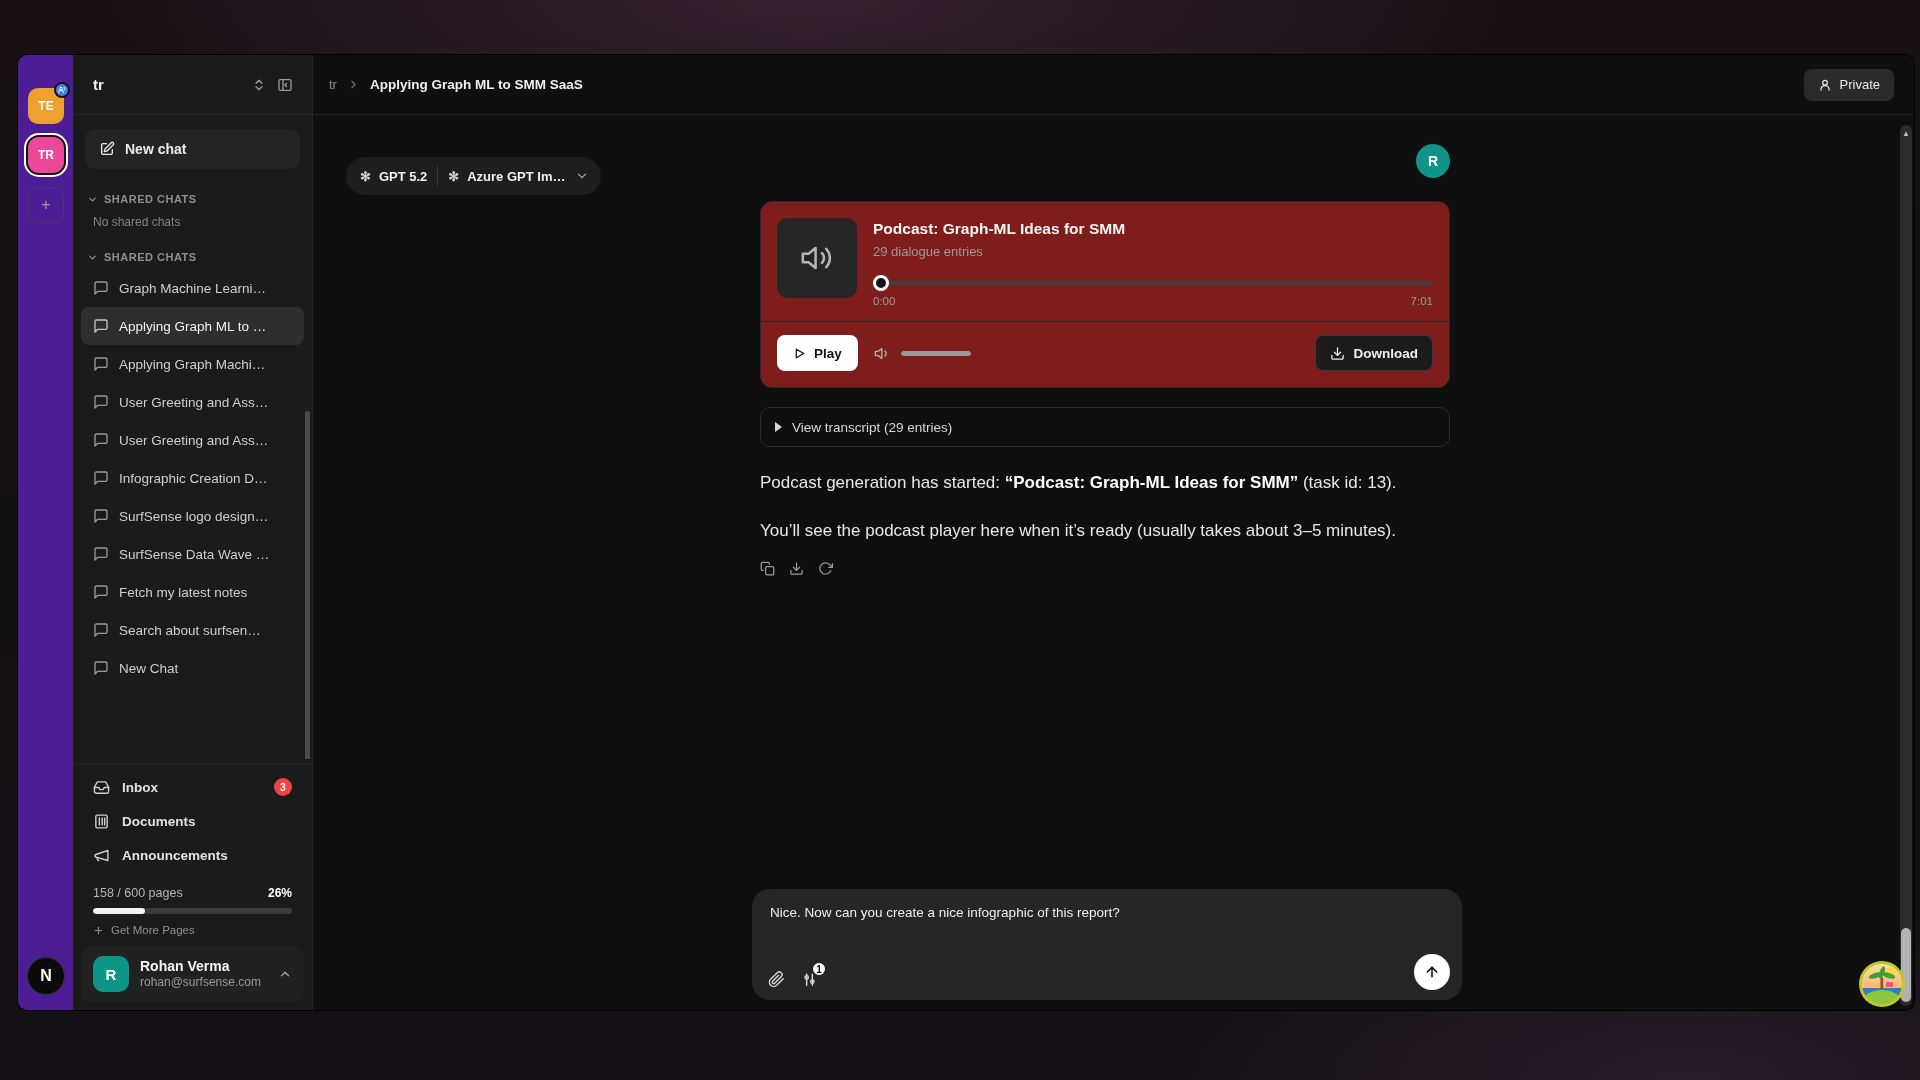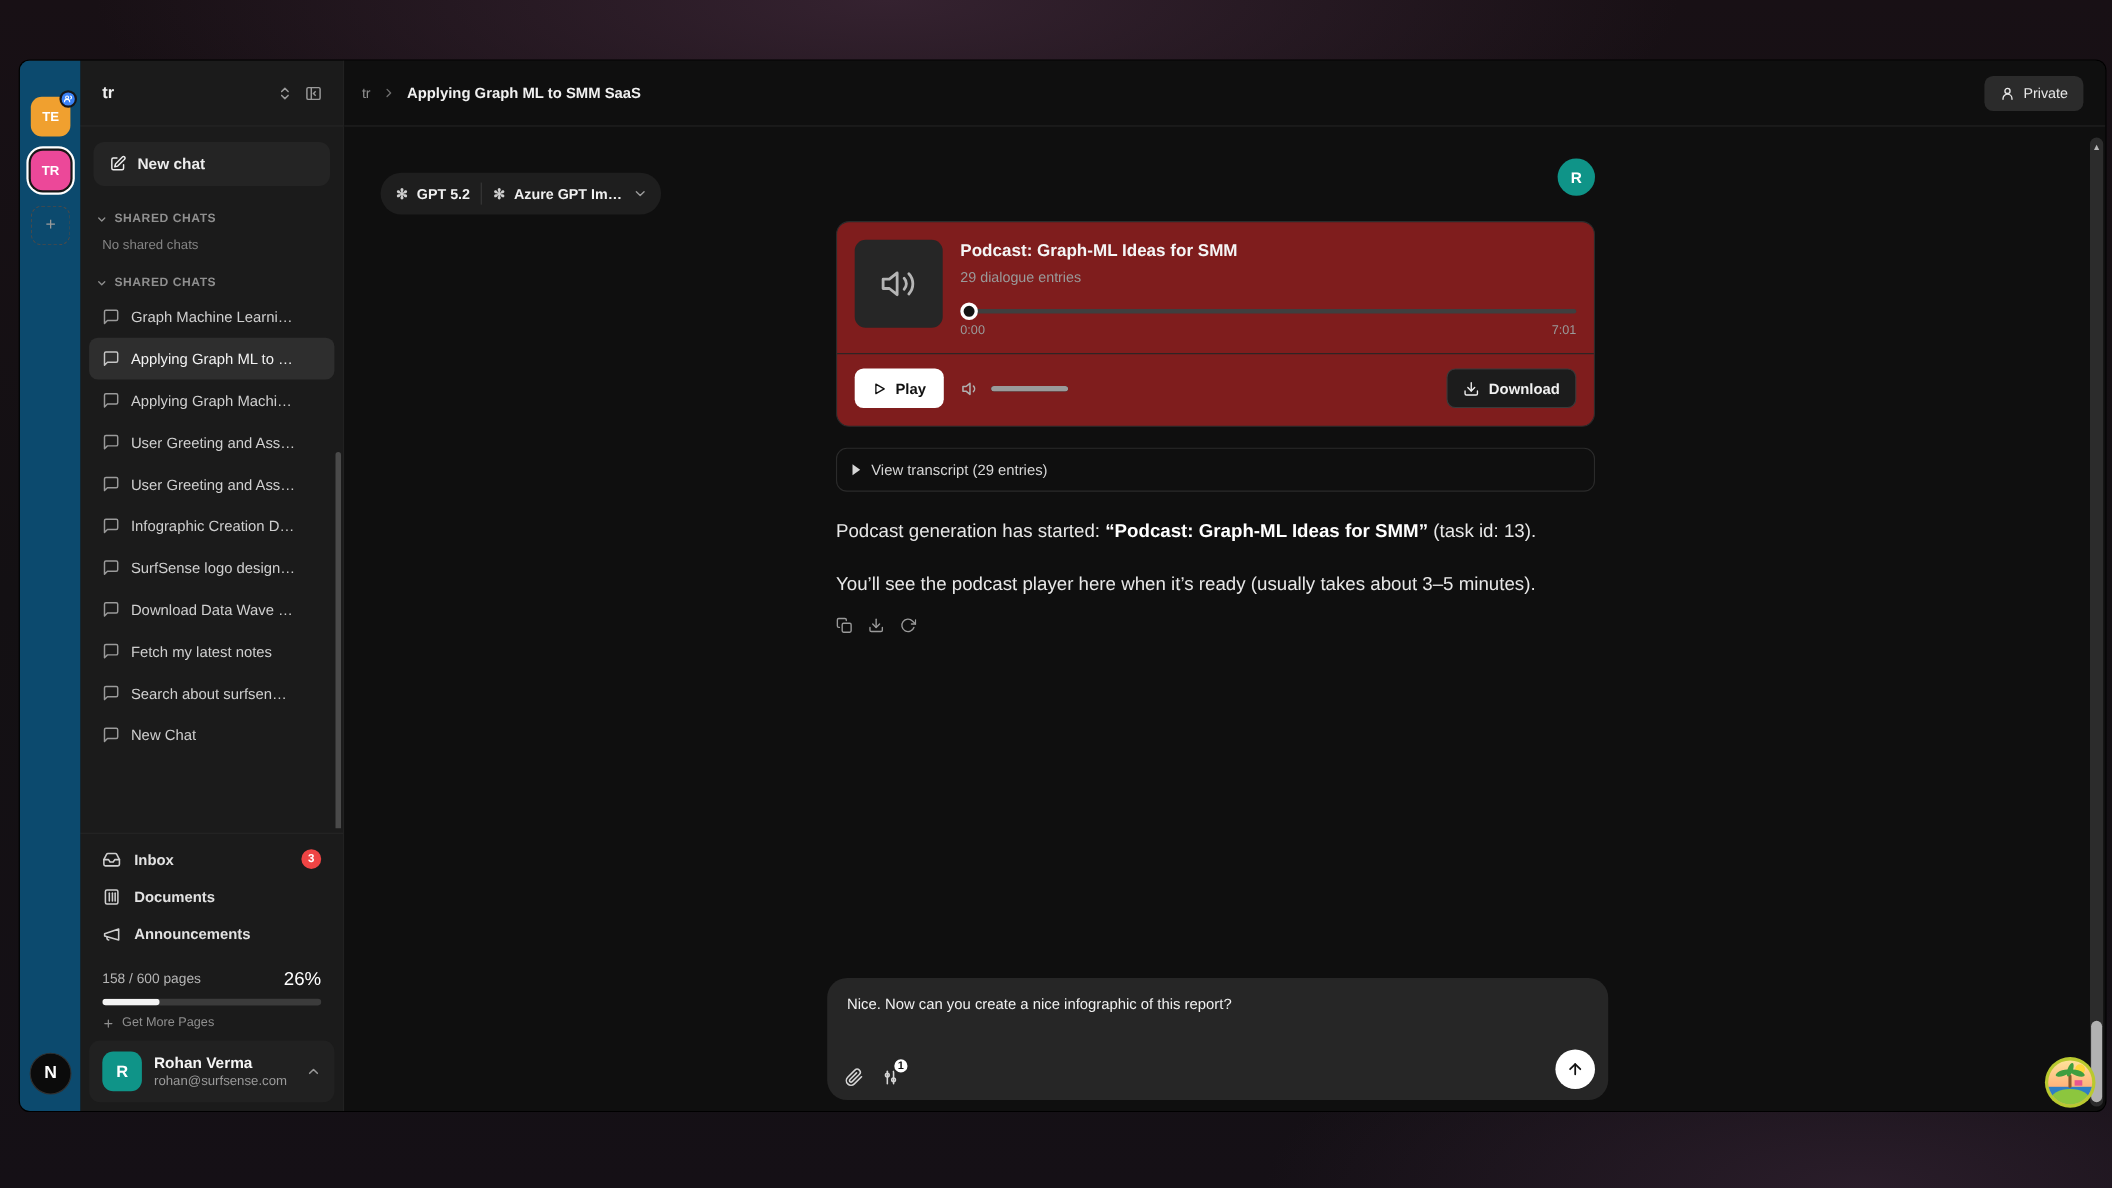--- a/index.html
+++ b/index.html
@@ -12,21 +12,21 @@
       linear-gradient(180deg,#181015,#131013 50%,#151016);
     color:#e6e6e6;
   }
   .app {
     position:absolute; left:18px; top:55px; width:1896px; height:955px;
     background:#101010; border-radius:9px; overflow:hidden; display:flex;
     box-shadow:0 0 0 1px #000;
   }
 
   
-  .rail { width:55px; background:#0c4a6e; flex:0 0 55px; position:relative; }
+  .rail { width:55px; background:#4c1d95; flex:0 0 55px; position:relative; }
   .ws { width:36px; height:36px; border-radius:10px; display:flex; align-items:center; justify-content:center;
         font-size:12px; font-weight:700; color:#fff; position:absolute; left:10px; cursor:pointer; }
   .ws-te { top:33px; background:#f0a02f; }
   .ws-te .ws-badge { position:absolute; top:-6px; right:-6px; width:16px; height:16px; border-radius:50%;
         background:#3b82f6; border:2px solid #161616; display:flex; align-items:center; justify-content:center; }
   .ws-tr { top:82px; background:#ec4899; box-shadow:0 0 0 2px #161616, 0 0 0 4px #ffffff; border-radius:11px; }
   .ws-add { top:132px; background:transparent; border:1.5px dashed #4a4a4a; color:#9a9a9a; font-size:16px; font-weight:400; }
   .rail-logo { position:absolute; left:9px; bottom:15px; width:38px; height:38px; border-radius:50%;
         background:#0b0b0b; border:1px solid #303030; color:#fff; font-size:16px; font-weight:600;
         display:flex; align-items:center; justify-content:center; }
@@ -48,21 +48,21 @@
   .chat-item svg { flex:0 0 auto; }
   .sb-thumb { position:absolute; right:2px; top:236px; width:5px; height:420px; background:#4a4a4a; border-radius:3px; }
   .sb-divider { height:1px; background:#262626; margin:4px 0 6px; }
   .nav-item { height:34px; display:flex; align-items:center; gap:12px; padding:0 20px; font-size:13.5px; font-weight:600;
         color:#e2e2e2; cursor:pointer; }
   .nav-badge { margin-left:auto; min-width:18px; height:18px; border-radius:50%; background:#ef4444; color:#fff;
         font-size:10.5px; font-weight:700; display:flex; align-items:center; justify-content:center; }
   .usage { padding:14px 20px 0; }
   .usage-row { display:flex; align-items:center; justify-content:space-between; }
   .usage-pages { font-size:12.5px; color:#b5b5b5; }
-  .usage-pct { font-size:17px; font-weight:400; color:#fff; }
+  .usage-pct { font-size:12px; font-weight:700; color:#fff; }
   .usage-bar { margin-top:8px; height:6px; border-radius:3px; background:#3b3b3b; overflow:hidden; cursor:pointer; }
   .usage-fill { height:100%; background:#f2f2f2; border-radius:3px; }
   .getmore { display:flex; align-items:center; gap:7px; margin-top:10px; color:#8f8f8f; font-size:11.5px; cursor:pointer; }
   .usercard { margin:10px 8px 8px; padding:10px 12px; background:#212121; border-radius:10px; display:flex;
         align-items:center; gap:11px; cursor:pointer; }
   .user-avatar { width:36px; height:36px; border-radius:10px; background:#0f9488; color:#fff; font-size:15px; font-weight:700;
         display:flex; align-items:center; justify-content:center; }
   .user-name { font-size:14px; font-weight:700; color:#f5f5f5; line-height:1.25; }
   .user-email { font-size:12px; color:#9a9a9a; line-height:1.25; }
   .usercard .chev { margin-left:auto; color:#9a9a9a; }
@@ -247,21 +247,21 @@
       <div class="chat-item">
         <svg width="16" height="16" viewBox="0 0 24 24" fill="none" stroke="#9a9a9a" stroke-width="2" stroke-linejoin="round">
             <path d="M21 15a2 2 0 0 1-2 2H7l-4 4V5a2 2 0 0 1 2-2h14a2 2 0 0 1 2 2z"></path>
           </svg>
         <span>SurfSense logo design…</span>
       </div>
       <div class="chat-item">
         <svg width="16" height="16" viewBox="0 0 24 24" fill="none" stroke="#9a9a9a" stroke-width="2" stroke-linejoin="round">
             <path d="M21 15a2 2 0 0 1-2 2H7l-4 4V5a2 2 0 0 1 2-2h14a2 2 0 0 1 2 2z"></path>
           </svg>
-        <span>Download Data Wave …</span>
+        <span>SurfSense Data Wave …</span>
       </div>
       <div class="chat-item">
         <svg width="16" height="16" viewBox="0 0 24 24" fill="none" stroke="#9a9a9a" stroke-width="2" stroke-linejoin="round">
             <path d="M21 15a2 2 0 0 1-2 2H7l-4 4V5a2 2 0 0 1 2-2h14a2 2 0 0 1 2 2z"></path>
           </svg>
         <span>Fetch my latest notes</span>
       </div>
       <div class="chat-item">
         <svg width="16" height="16" viewBox="0 0 24 24" fill="none" stroke="#9a9a9a" stroke-width="2" stroke-linejoin="round">
             <path d="M21 15a2 2 0 0 1-2 2H7l-4 4V5a2 2 0 0 1 2-2h14a2 2 0 0 1 2 2z"></path>

